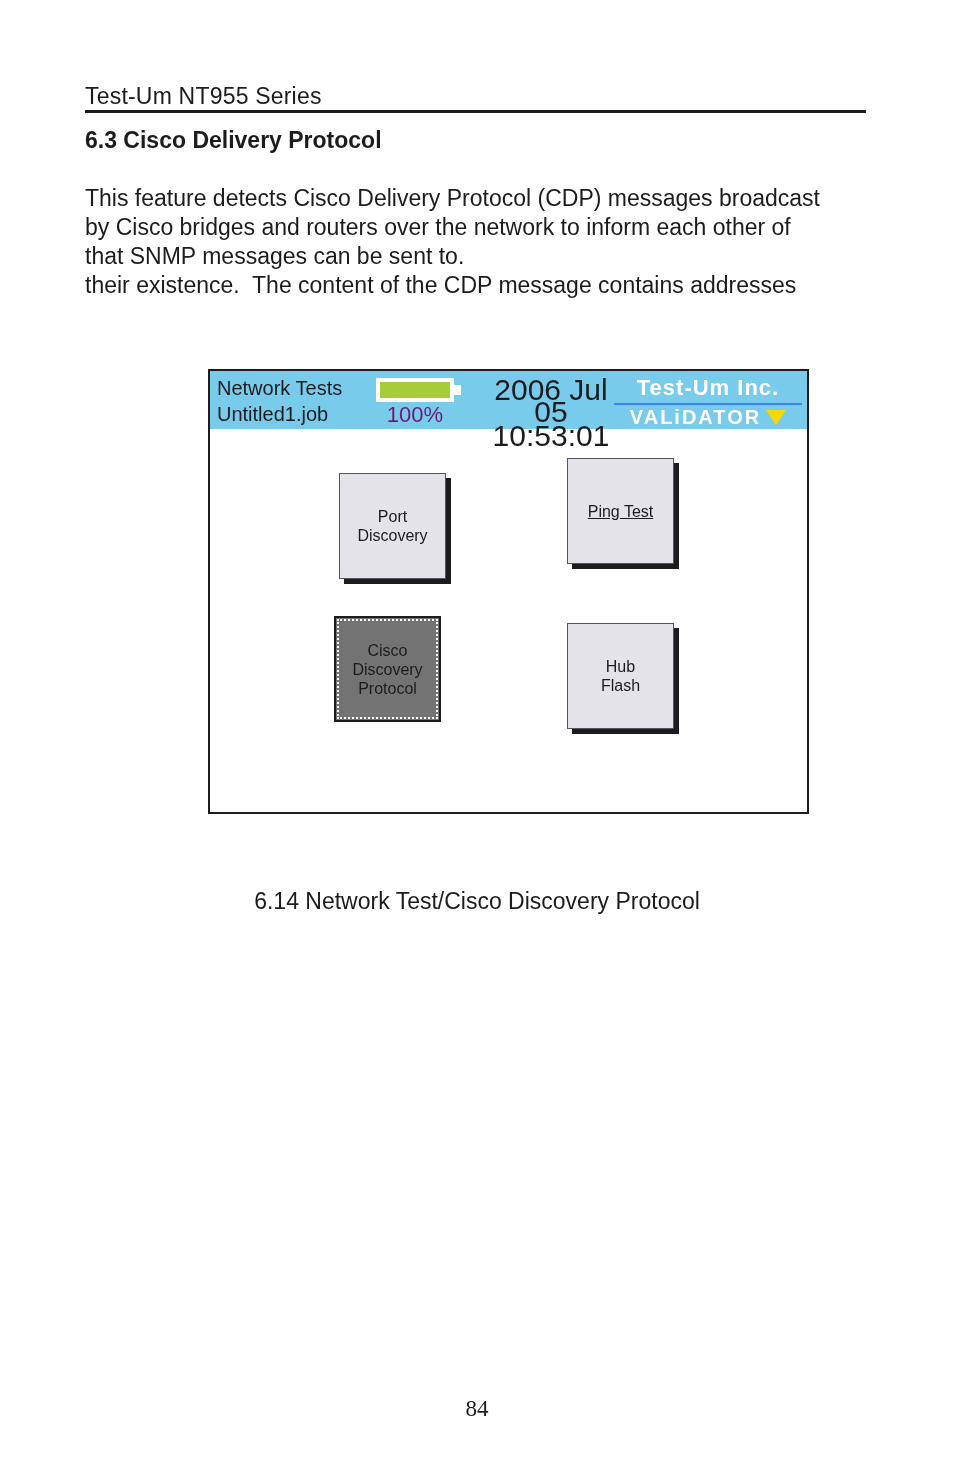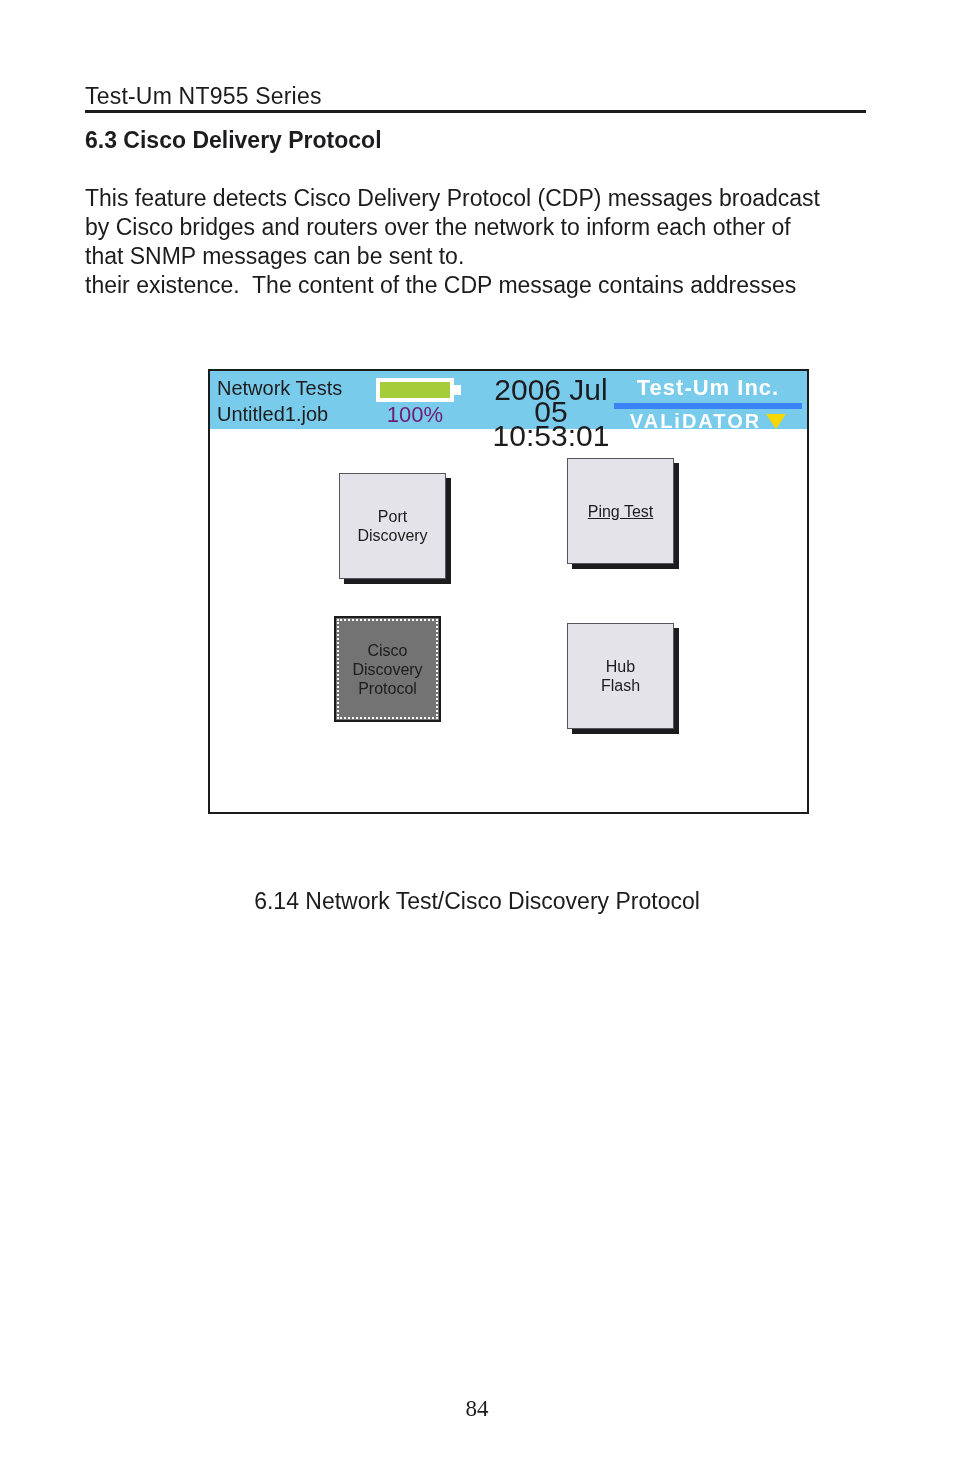--- a/index.html
+++ b/index.html
@@ -75,21 +75,21 @@
     text-align: center; font-size: 30px; line-height: 22px; color: #1c1c1e;
   }
   .datetime .time { margin-top: 2px; }
   .logo {
     position: absolute; right: 5px; top: 4px; width: 188px;
     text-align: center;
   }
   .brand {
     display: block; font-size: 22px; font-weight: bold; color: #ffffff;
     letter-spacing: 1px; padding-bottom: 2px;
-    border-bottom: 6px solid #3b82f6;
+    border-bottom: 2px solid #3b82f6;
   }
   .product-row {
     display: flex; align-items: center; justify-content: center;
     gap: 5px; margin-top: 1px;
   }
   .product {
     font-size: 20px; font-weight: bold; color: #ffffff;
     letter-spacing: 2px;
   }
   .triangle-down {

